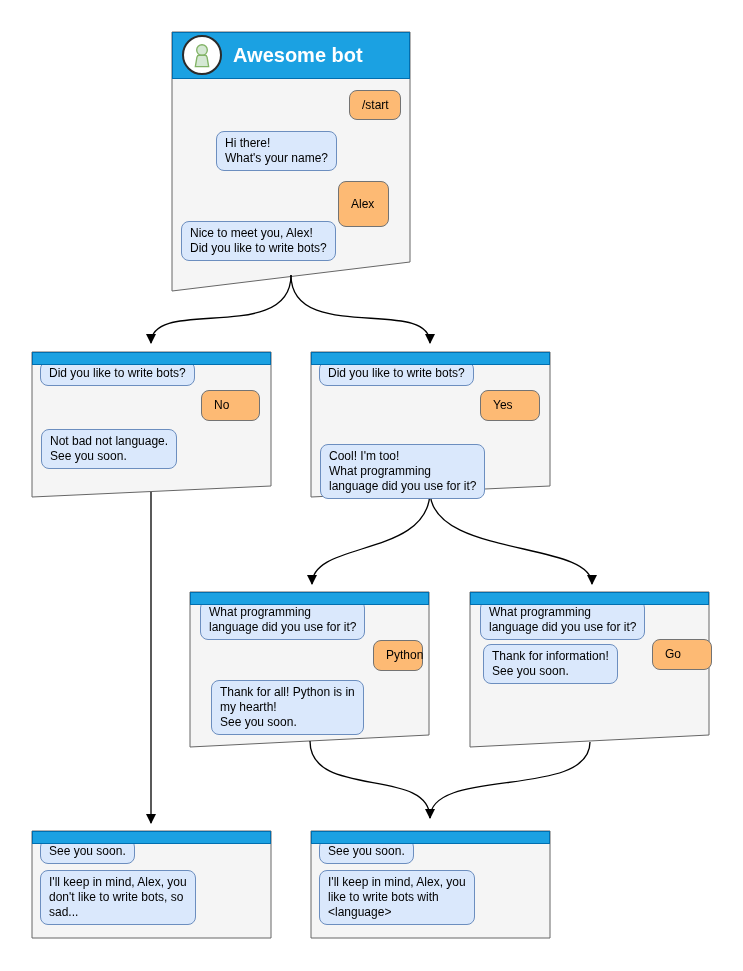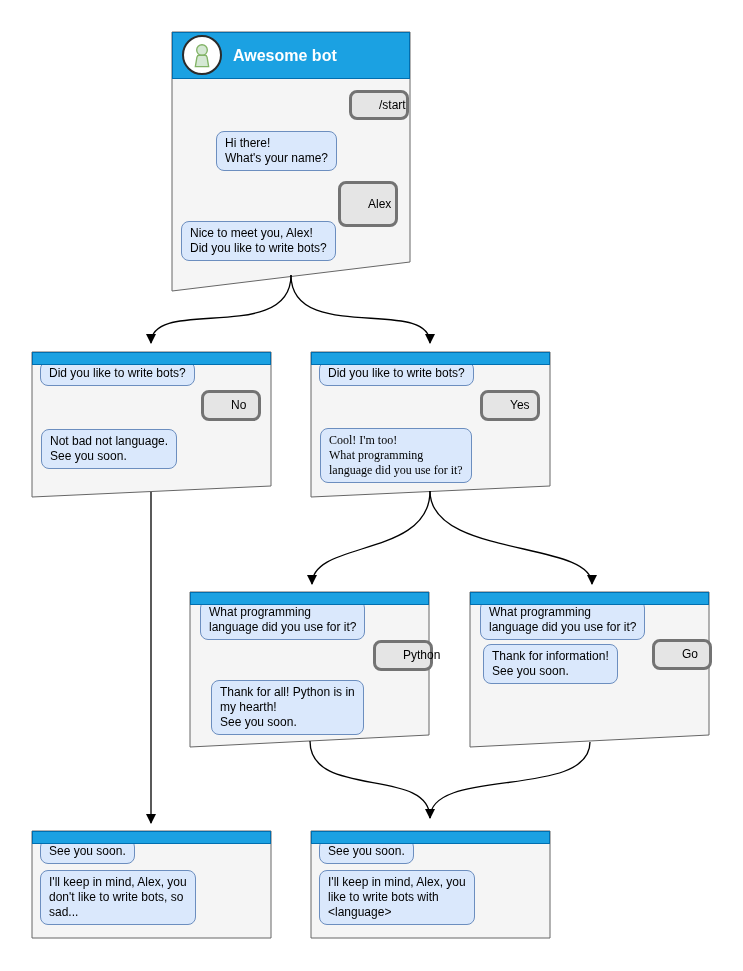--- a/index.html
+++ b/index.html
@@ -17,23 +17,23 @@
     font-size:12px;
     line-height:15px;
     color:#000;
     padding:4px 8px;
     border-radius:8px;
     white-space:pre;
     box-sizing:border-box;
   }
   .bubble.bot{background:#dae8fc;border:1px solid #6c8ebf;}
   .bubble.user{
-    background:#e5e5e5;border:3px solid #737373;
+    background:#fdba74;border:1px solid #737373;
     display:flex;align-items:center;
-    padding:0 27px;
+    padding:0 12px;
   }
   .strip{
     position:absolute;
     z-index:2;
     height:13px;
     background:#1ba1e2;
     border:1px solid #006eaf;
     box-sizing:border-box;
   }
   #main-header{
@@ -49,21 +49,21 @@
     width:36px;height:36px;
     background:#ffffff;
     border:2px solid #2b2b2b;
     border-radius:50%;
     display:flex;align-items:center;justify-content:center;
     box-sizing:content-box;
   }
   #main-header .title{
     position:absolute;left:60px;top:0;
     height:45px;line-height:45px;
-    color:#ffffff;font-size:16px;font-weight:bold;
+    color:#ffffff;font-size:20px;font-weight:bold;
   }
 </style>
 </head>
 <body>
 
 <div id="canvas">
 
   <svg id="diagram-svg" width="743" height="971" viewBox="0 0 743 971">
     <defs>
       <marker id="arrowhead" viewBox="0 0 10 10" refX="9" refY="5" markerWidth="8" markerHeight="8" orient="auto">
@@ -106,21 +106,21 @@
 
   <div class="strip" style="left:32px;top:352px;width:239px;"></div>
   <div class="bubble bot" style="left:40px;top:361px;">Did you like to write bots?</div>
   <div class="bubble user" style="left:201px;top:390px;width:59px;height:31px;">No</div>
   <div class="bubble bot" style="left:41px;top:429px;">Not bad not language.
 See you soon.</div>
 
   <div class="strip" style="left:311px;top:352px;width:239px;"></div>
   <div class="bubble bot" style="left:319px;top:361px;">Did you like to write bots?</div>
   <div class="bubble user" style="left:480px;top:390px;width:60px;height:31px;">Yes</div>
-  <div class="bubble bot" style="left:320px;top:428px;font-family:Liberation Serif, serif;">Cool! I'm too!
+  <div class="bubble bot" style="left:320px;top:444px;">Cool! I'm too!
 What programming
 language did you use for it?</div>
 
   <div class="strip" style="left:190px;top:592px;width:239px;"></div>
   <div class="bubble bot" style="left:200px;top:600px;">What programming
 language did you use for it?</div>
   <div class="bubble user" style="left:373px;top:640px;width:50px;height:31px;">Python</div>
   <div class="bubble bot" style="left:211px;top:680px;">Thank for all! Python is in
 my hearth!
 See you soon.</div>

